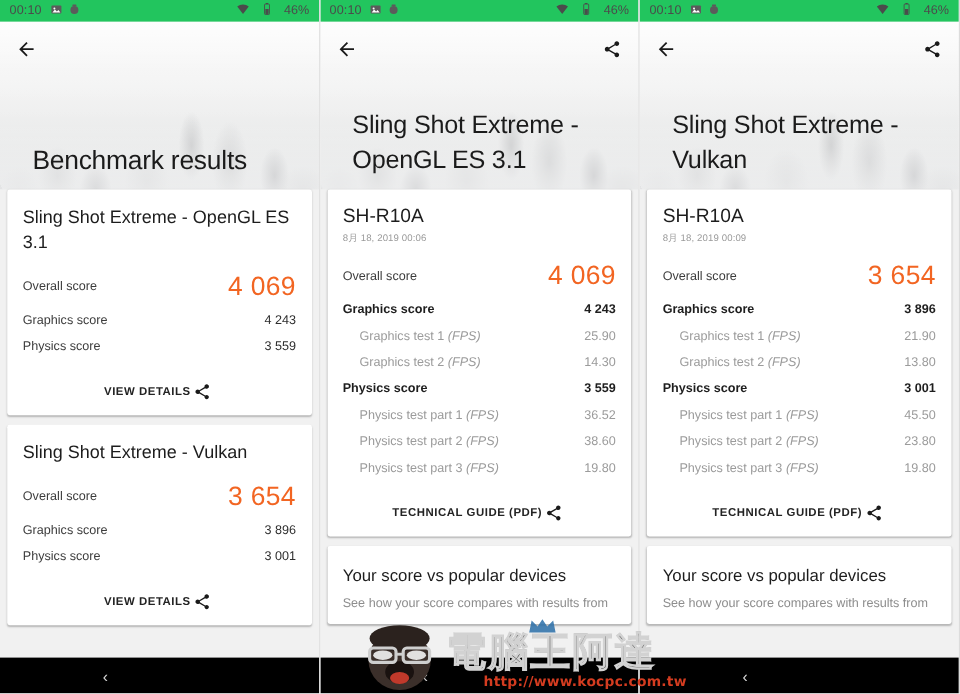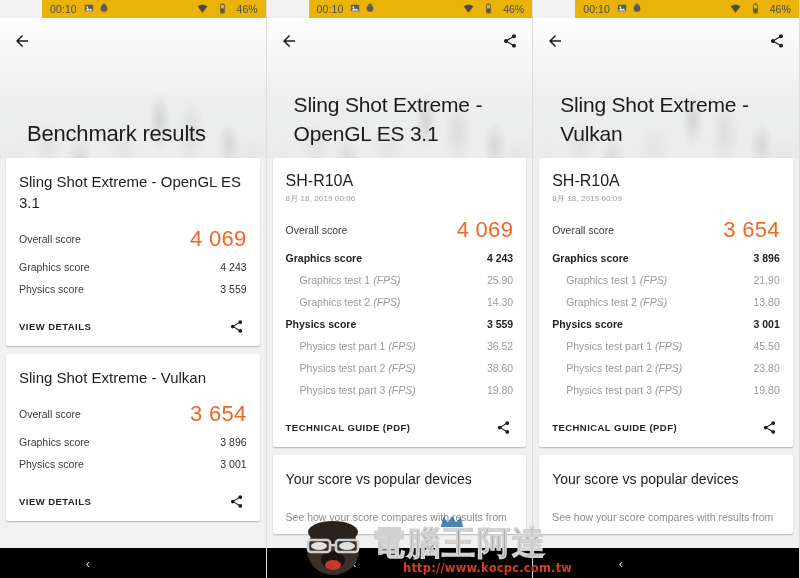--- a/index.html
+++ b/index.html
@@ -21,28 +21,27 @@
     background: #f1f1f1;
     overflow: hidden;
     border-right: 1px solid #dcdcdc;
   }
   .phone:last-child { border-right: none; }
 
   
   .statusbar {
     position: relative;
     height: 18px;
-    background: #eab308;
+    background: #22c55e;
     display: flex;
     align-items: center;
     padding: 0 8px;
     font-size: 10px;
     color: #4a4a4a;
     z-index: 40;
-    margin-left: 42px;
   }
   .sb-time { font-size: 10.5px; letter-spacing: .1px; color: #4b4b4b; }
   .sb-left-icons { display: flex; align-items: center; gap: 5px; margin-left: 7px; }
   .sb-spacer { flex: 1; }
   .sb-right { display: flex; align-items: center; gap: 11px; }
   .sb-batt-text { font-size: 10.5px; color: #4b4b4b; }
   .ic { display: inline-block; }
 
   
   .hero {
@@ -172,21 +171,21 @@
   }
   .row.bold .lbl, .row.bold .val { color: #1e1e1e; font-weight: 700; font-size: 10.5px; }
   .row.sub { padding: 5px 0; }
   .row.sub .lbl { color: #9b9b9b; padding-left: 14px; font-size: 10.5px; }
   .row.sub .lbl i { font-style: italic; }
   .row.sub .val { color: #9b9b9b; font-size: 10.5px; }
 
   .card-action {
     display: flex;
     align-items: center;
-    justify-content: space-between;
+    justify-content: center;
     height: 40px;
     margin-top: 6px;
   }
   .card-action .act-label {
     font-size: 9.5px;
     font-weight: 700;
     letter-spacing: .45px;
     color: #232323;
     cursor: pointer;
   }
@@ -198,21 +197,21 @@
 
   .card.compare { padding: 15px 13px 10px 13px; }
   .compare-title {
     font-size: 14px;
     color: #1d1d1d;
     line-height: 19px;
   }
   .compare-sub {
     font-size: 10.5px;
     color: #8d8d8d;
-    margin-top: 21px;
+    margin-top: 7px;
     line-height: 14px;
   }
 
   
   .navbar {
     position: absolute;
     left: 0; right: 0; bottom: 0;
     height: 30px;
     background: #000000;
     display: flex;

